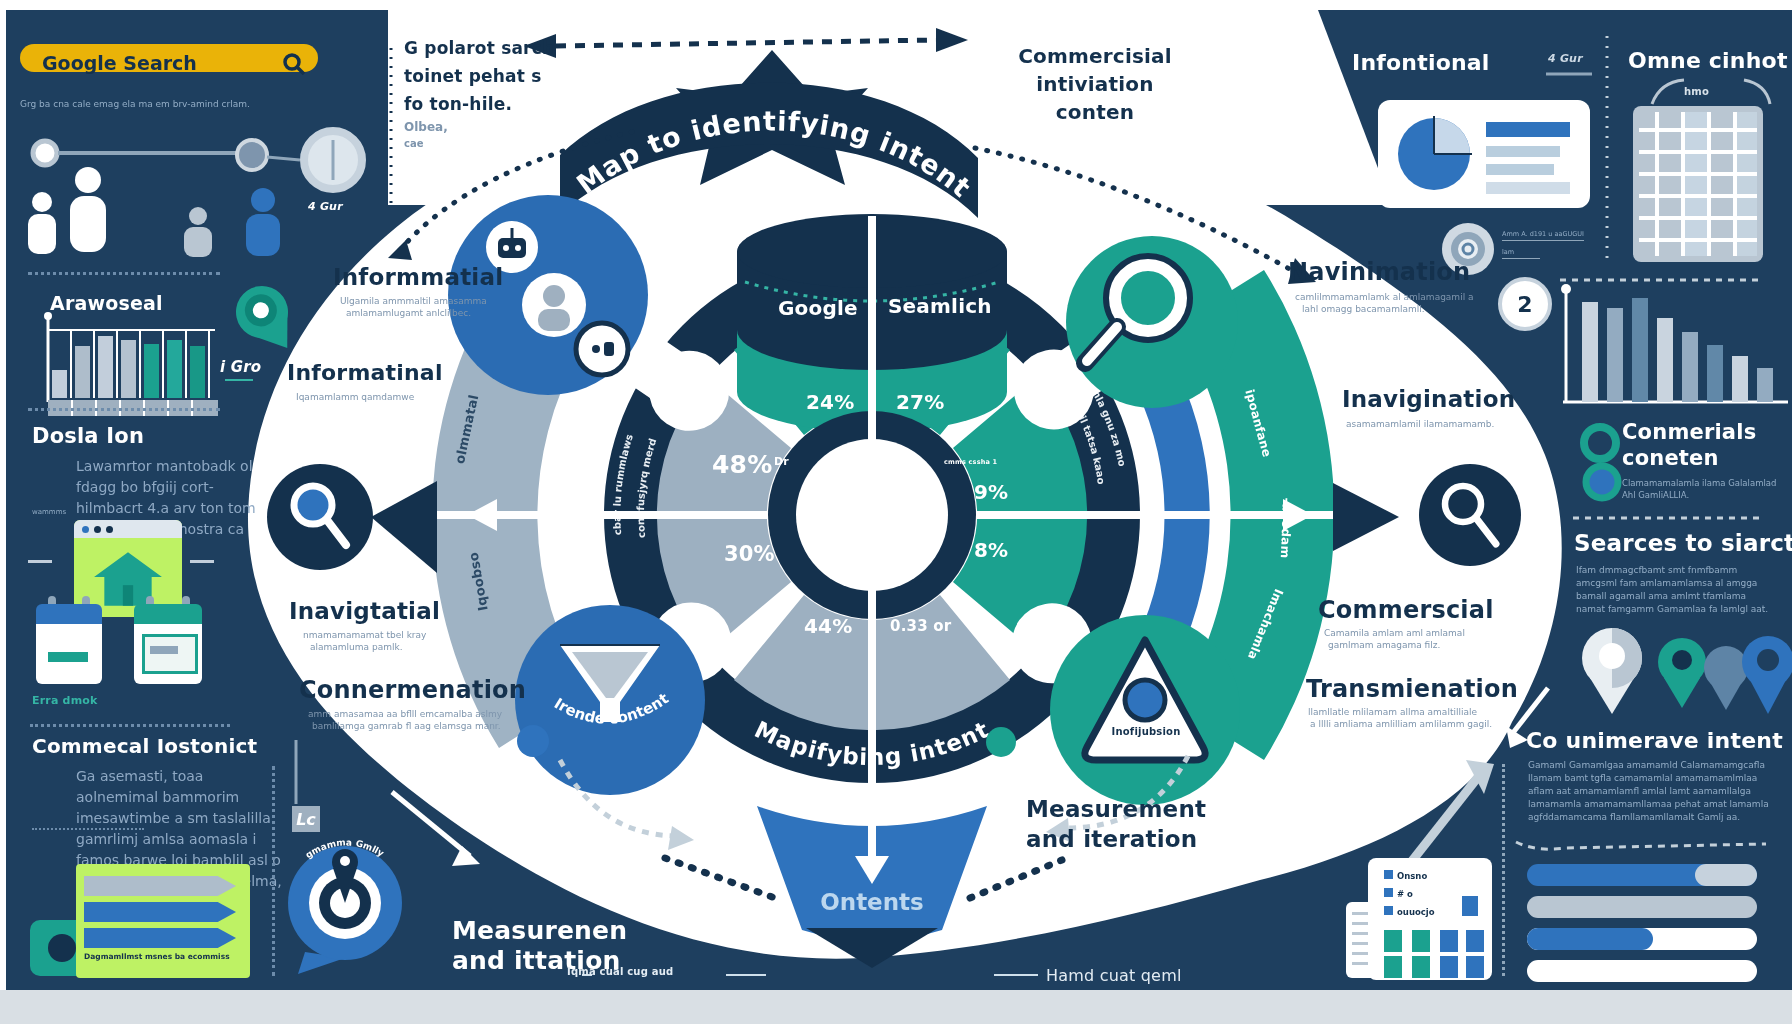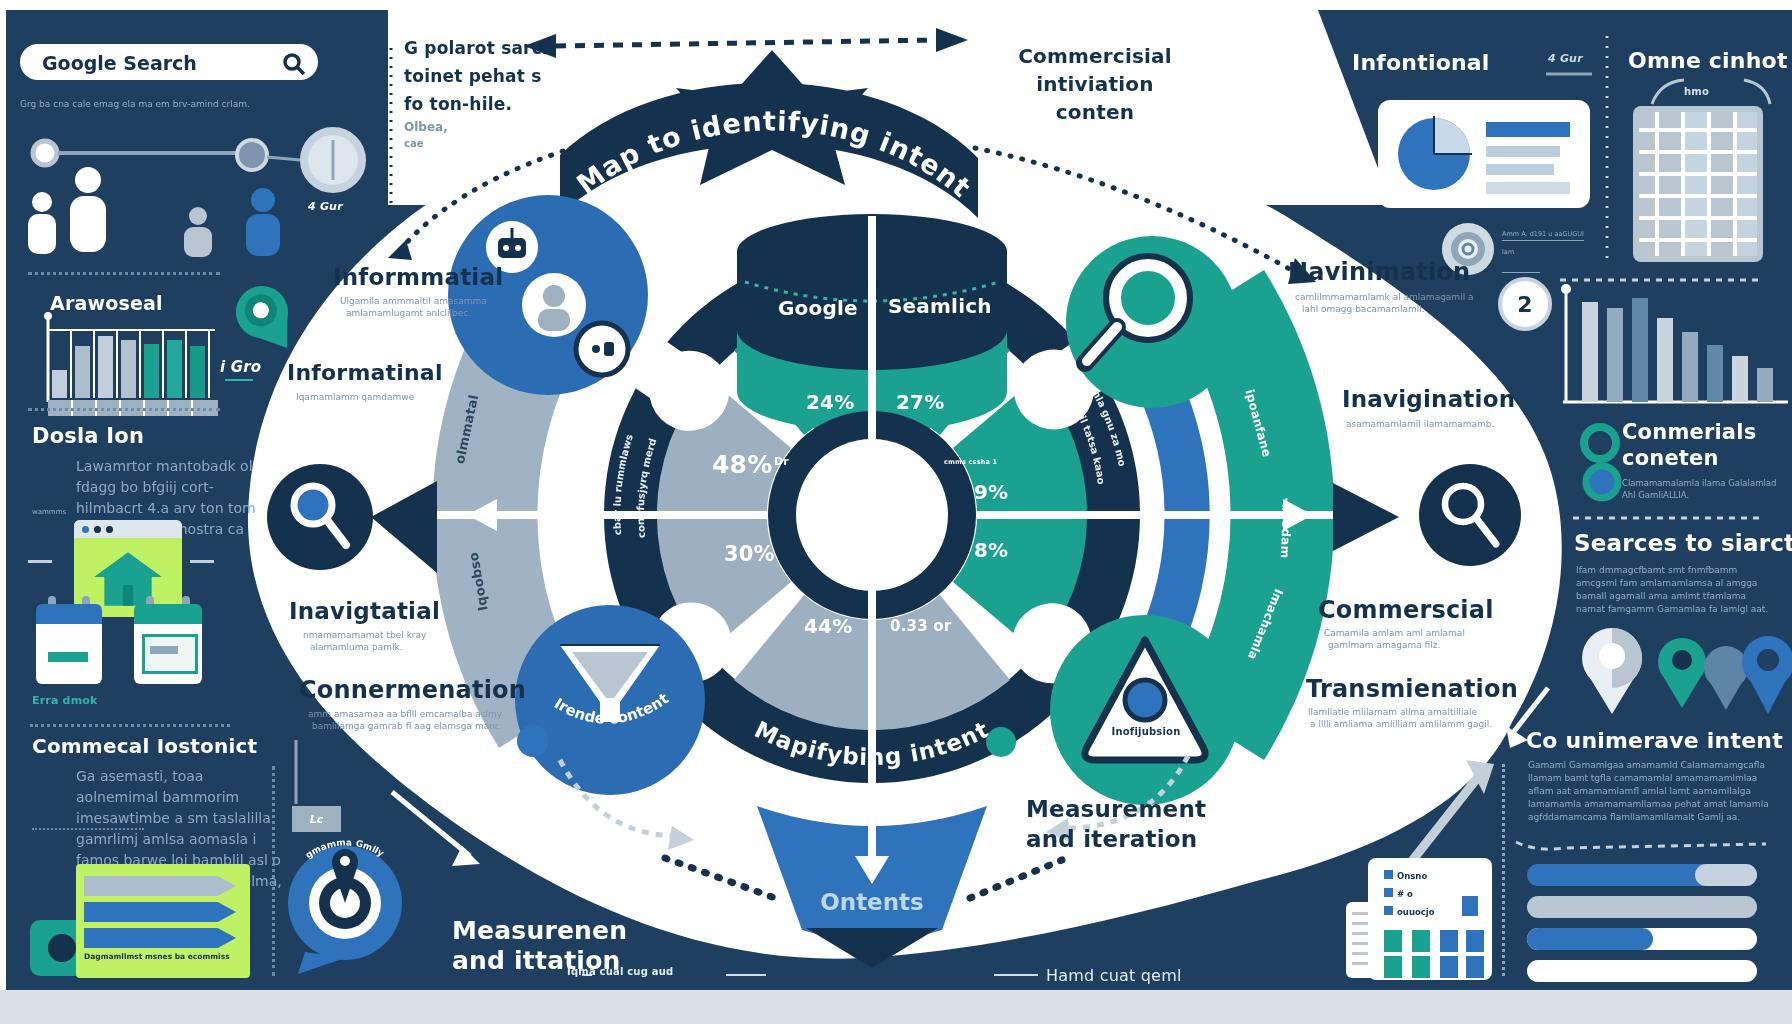--- a/index.html
+++ b/index.html
@@ -9,21 +9,21 @@
   .frame-left{position:absolute;left:0;top:0;width:6px;height:1024px;background:#ffffff;}
   .frame-bottom{position:absolute;left:0;top:990px;width:1792px;height:34px;background:#d9dfe4;}
   .art{position:absolute;left:0;top:0;}
   .t{position:absolute;font-weight:800;color:#14314d;white-space:nowrap;letter-spacing:.2px;}
   .tw{position:absolute;font-weight:800;color:#fff;white-space:nowrap;letter-spacing:.2px;}
   .sub{position:absolute;color:#7e95ad;font-size:9px;white-space:nowrap;}
   .subw{position:absolute;color:#93adc6;font-size:9px;white-space:nowrap;}
   .par{position:absolute;color:#8fa9c4;font-size:14px;line-height:1.5;margin-left:44px;}
   .dot-h{position:absolute;border-top:3px dotted #6d8cab;}
   .dot-v{position:absolute;border-left:3px dotted #6d8cab;}
-  .pill{position:absolute;left:20px;top:44px;width:298px;height:36px;background:#ffffff;border-radius:21px;}
+  .pill{position:absolute;left:20px;top:44px;width:298px;height:28px;background:#eab308;border-radius:21px;}
   .pill span{position:absolute;left:22px;top:8px;font-size:19px;font-weight:800;color:#14314d;}
   .rot{transform-origin:left top;}
   .card{position:absolute;background:#bef264;border-radius:6px;}
   .caldot{position:absolute;width:8px;height:18px;background:#8fa6ba;border-radius:4px;top:-8px;}
   .legend-row{position:absolute;font-size:8.5px;font-weight:700;color:#14314d;white-space:nowrap;}
   .legend-row i{display:inline-block;width:9px;height:9px;background:#2f73bd;margin-right:4px;}
 </style>
 </head>
 <body>
 
@@ -470,29 +470,29 @@
 <div style="position:absolute;left:810px;top:889px;width:124px;text-align:center;font-size:23px;font-weight:800;color:#bcd7ee">Ontents</div>
 <div class="tw" style="left:452px;top:916px;font-size:25px">Measurenen</div>
 <div class="tw" style="left:452px;top:946px;font-size:25px">and ittation</div>
 <div style="position:absolute;left:582px;top:974px;width:10px;height:2px;background:#cfe0ec"></div>
 <div class="tw" style="left:567px;top:966px;font-size:10px;font-weight:700;color:#e3ecf3">Iqma cual cug aud</div>
 <div style="position:absolute;left:726px;top:974px;width:40px;height:2px;background:#cfe0ec"></div>
 <div class="t" style="left:1026px;top:796px;font-size:23px">Measurement</div>
 <div class="t" style="left:1026px;top:826px;font-size:23px">and iteration</div>
 <div style="position:absolute;left:994px;top:974px;width:44px;height:2px;background:#cfe0ec"></div>
 <div class="tw" style="left:1046px;top:966px;font-size:16px;font-weight:400;color:#e3ecf3">Hamd cuat qeml</div>
-<div style="position:absolute;left:292px;top:806px;width:49px;height:26px;background:#9fb0c0;color:#fff;font-style:italic;font-weight:700;font-size:11px;display:flex;align-items:center;justify-content:center">Lc</div>
+<div style="position:absolute;left:292px;top:806px;width:28px;height:26px;background:#9fb0c0;color:#fff;font-style:italic;font-weight:700;font-size:16px;display:flex;align-items:center;justify-content:center">Lc</div>
 <div class="legend-row" style="left:1384px;top:870px"><i></i><span>Onsno</span></div>
 <div class="legend-row" style="left:1384px;top:888px"><i></i><span># o</span></div>
 <div class="legend-row" style="left:1384px;top:906px"><i></i><span>ouuocjo</span></div>
 
 <div class="tw" style="left:1352px;top:50px;font-size:22px">Infontional</div>
 <div class="tw" style="left:1548px;top:52px;font-size:11px;font-style:italic;font-weight:700;color:#cdd9e4">4 Gur</div>
 <div class="subw" style="left:1502px;top:230px;font-size:6.5px;border-bottom:1px solid #8fa6ba;padding-bottom:2px">Amm A. d191 u aaGUGUI</div>
-<div class="subw" style="left:1502px;top:248px;font-size:6.5px;border-bottom:1px solid #8fa6ba;padding-bottom:16px;min-width:38px">lam</div>
+<div class="subw" style="left:1502px;top:248px;font-size:6.5px;border-bottom:1px solid #8fa6ba;padding-bottom:2px;min-width:38px">lam</div>
 <div style="position:absolute;left:1498px;top:277px;width:46px;height:46px;border-radius:50%;background:#fff;border:4px solid #c6d2dd;display:flex;align-items:center;justify-content:center;font-size:22px;font-weight:800;color:#14314d">2</div>
 <div class="tw" style="left:1628px;top:48px;font-size:22px">Omne cinhot</div>
 <div class="tw" style="left:1684px;top:86px;font-size:10px;font-weight:700;color:#d8e2ea">hmo</div>
 <div class="tw" style="left:1622px;top:420px;font-size:21px">Conmerials</div>
 <div class="tw" style="left:1622px;top:446px;font-size:21px">coneten</div>
 <div class="subw" style="left:1622px;top:478px;font-size:8.5px">Clamamamalamla ilama Galalamlad</div>
 <div class="subw" style="left:1622px;top:490px;font-size:8.5px">Ahl GamliALLIA.</div>
 <div class="tw" style="left:1574px;top:530px;font-size:23px">Searces to siarct</div>
 <div class="subw" style="left:1576px;top:565px">Ifam dmmagcfbamt smt fnmfbamm</div>
 <div class="subw" style="left:1576px;top:578px">amcgsml fam amlamamlamsa al amgga</div>

